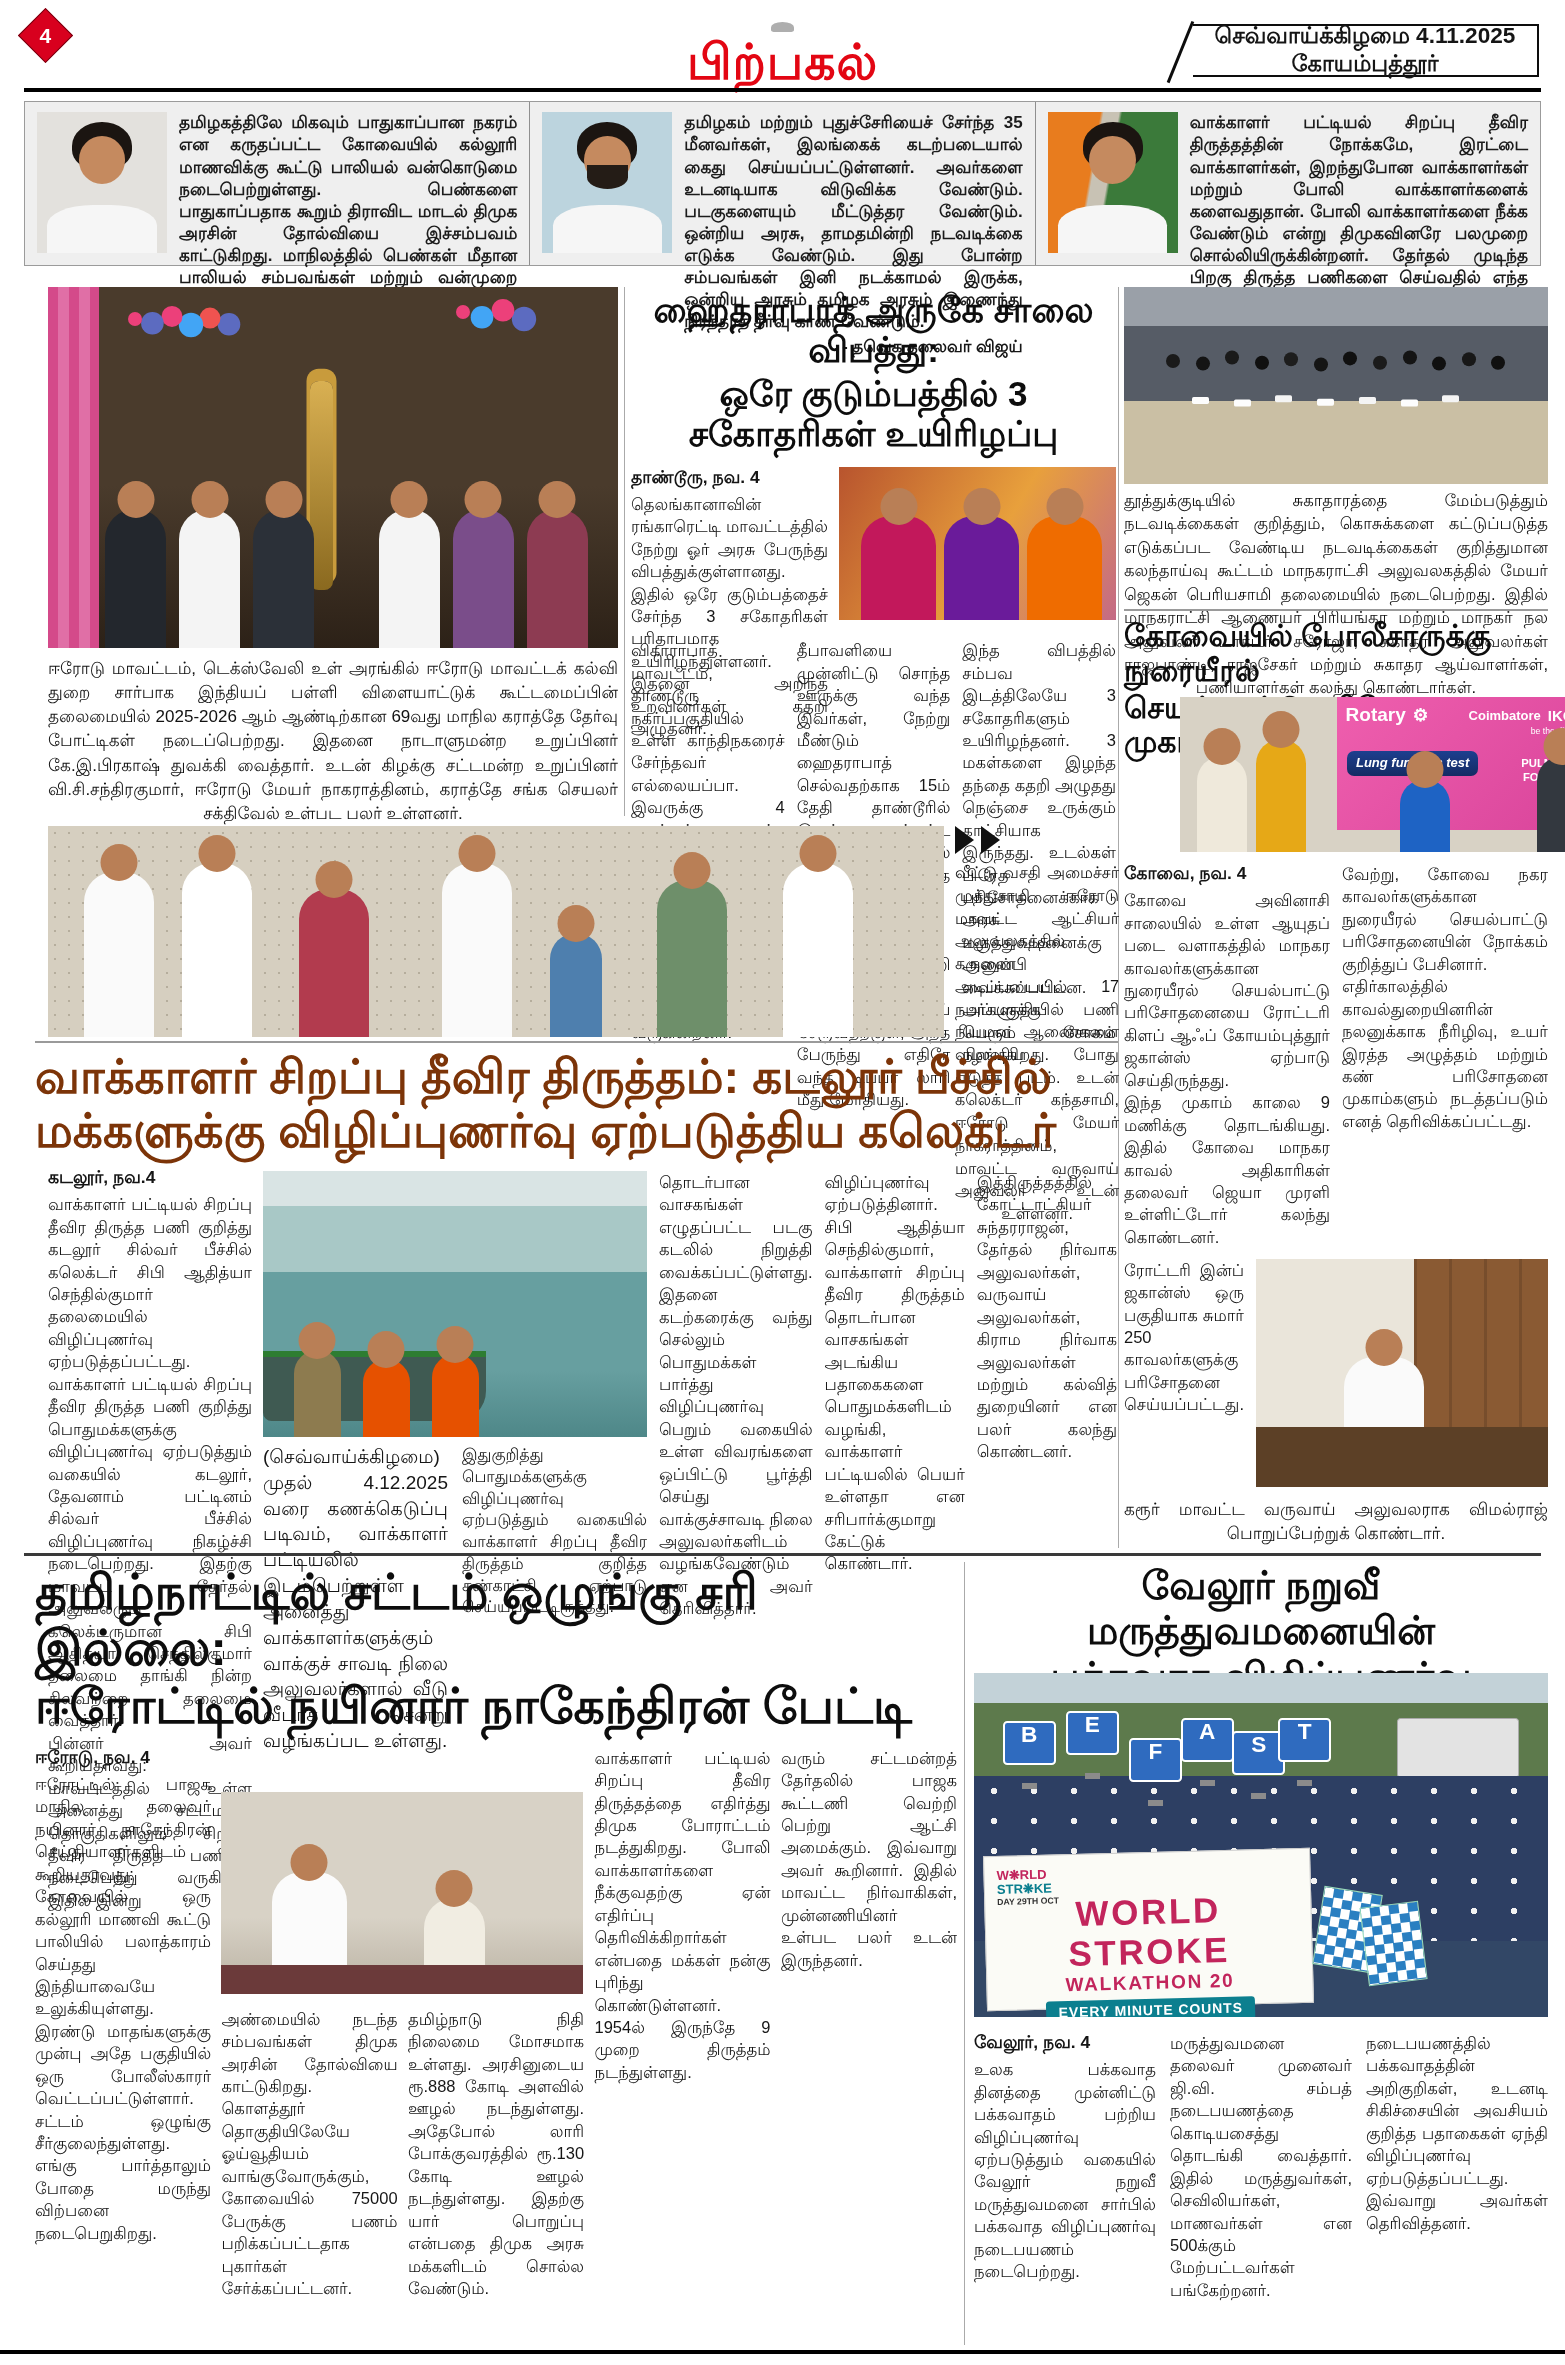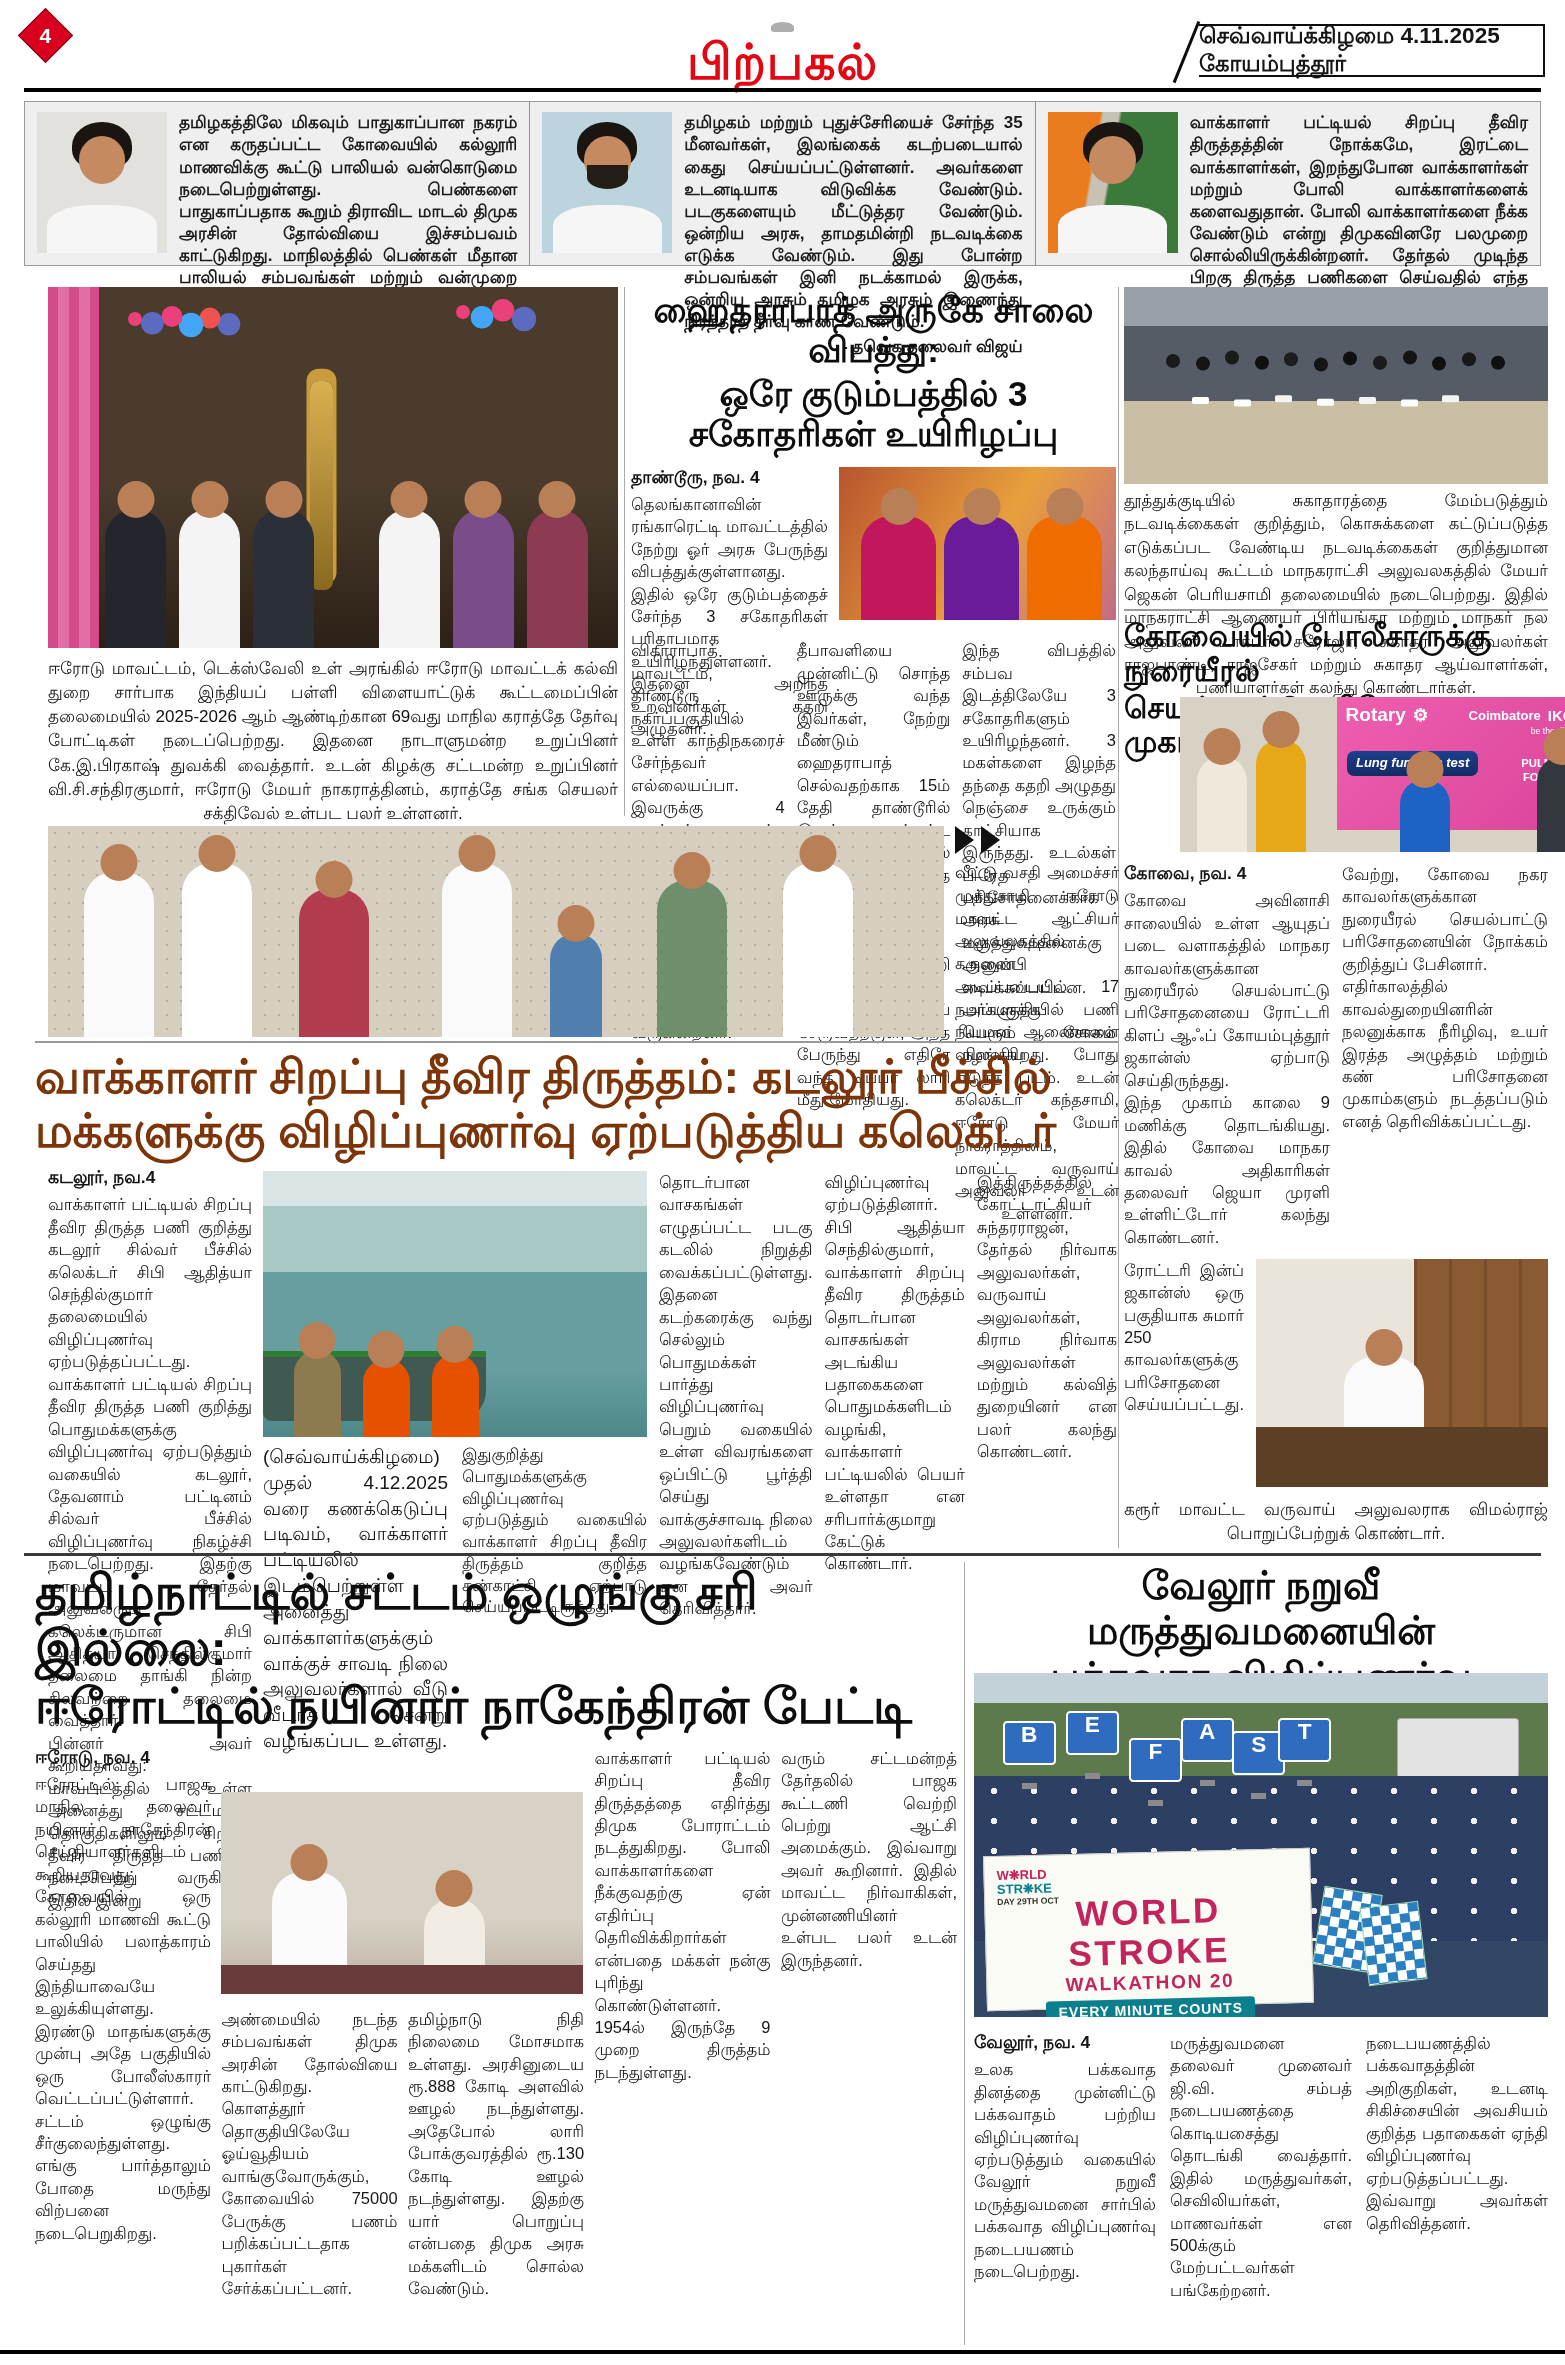--- a/index.html
+++ b/index.html
@@ -97,21 +97,21 @@
 
 <div class="page">
 
   <div class="abs diamond" style="left:26px;top:15.7px;">
     <span>4</span>
   </div>
   <div class="abs" style="left:0;top:22px;width:1565px;text-align:center;">
     <div class="ornament"></div>
     <div class="mast-title">பிற்பகல்</div>
   </div>
-  <div class="abs datebox" style="right:20px;top:24px;width:344px;height:49px;">
+  <div class="abs datebox" style="right:26px;top:24px;width:344px;height:49px;text-align:center;">
     <div class="slant"></div>
     <span>செவ்வாய்க்கிழமை 4.11.2025 கோயம்புத்தூர்</span>
   </div>
   <div class="abs rule-h" style="left:24px;top:88px;width:1517px;height:3.5px;"></div>
 
   <div class="abs quotes" style="left:24px;top:101px;width:1517px;height:165px;box-sizing:border-box;">
     <div class="quote">
       <div class="q-photo portrait p1">
         <div class="hair"></div>
         <div class="face"></div>

